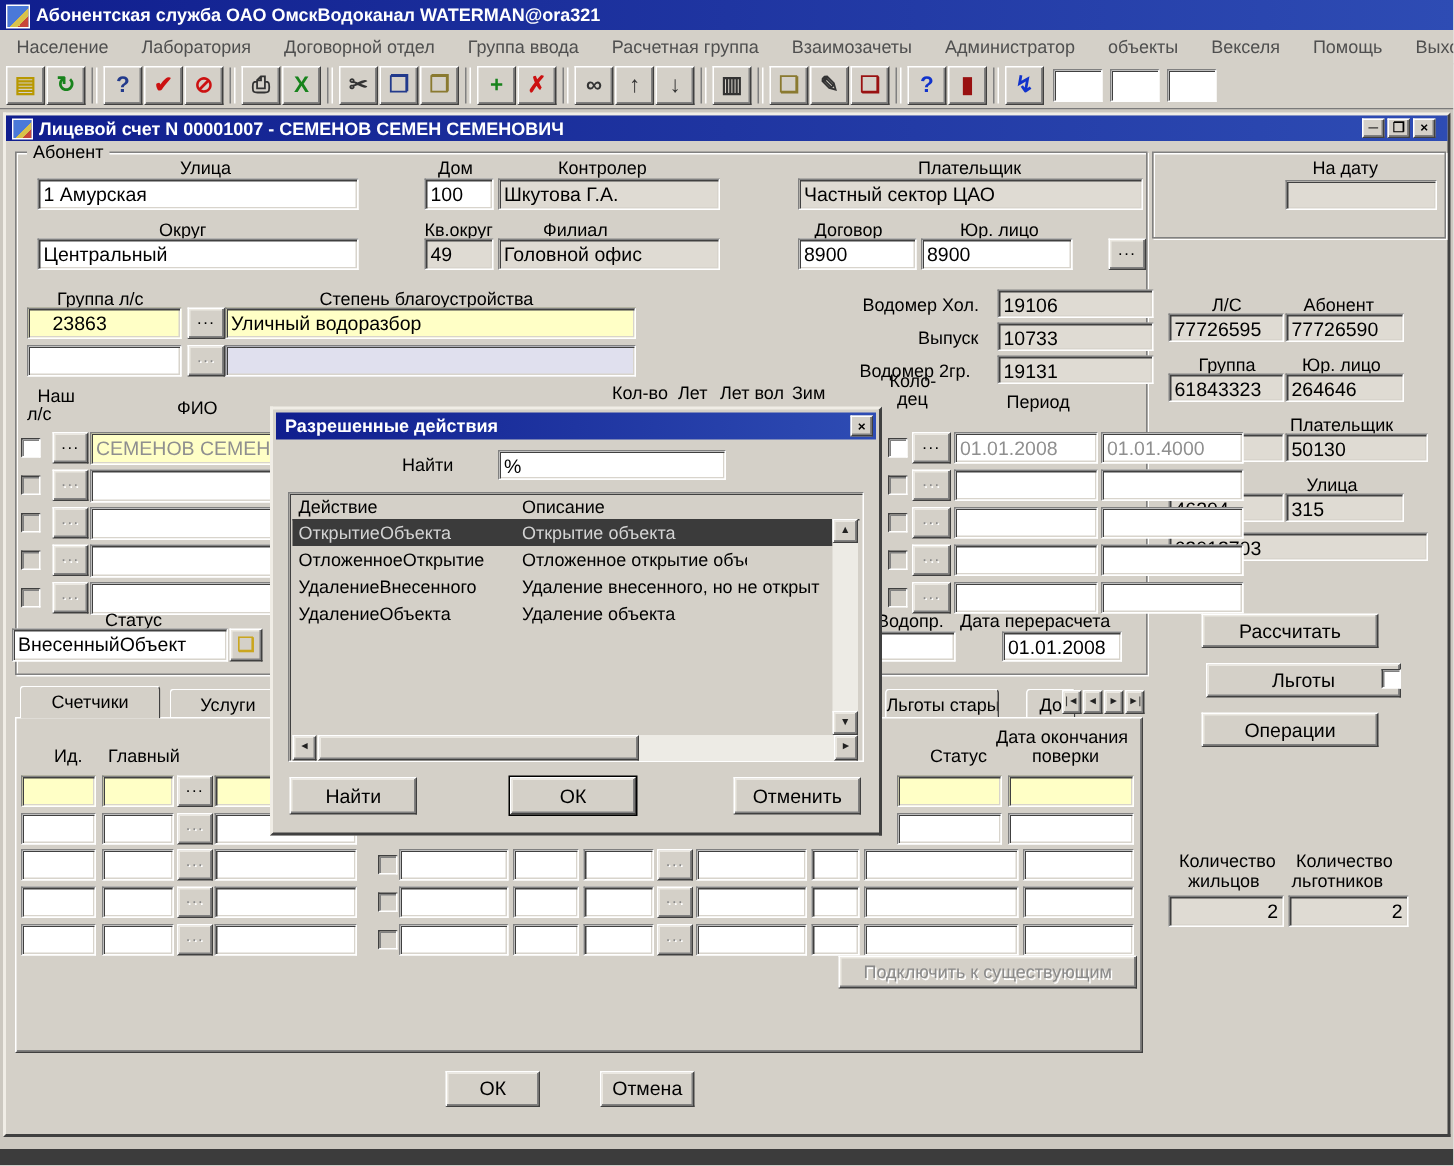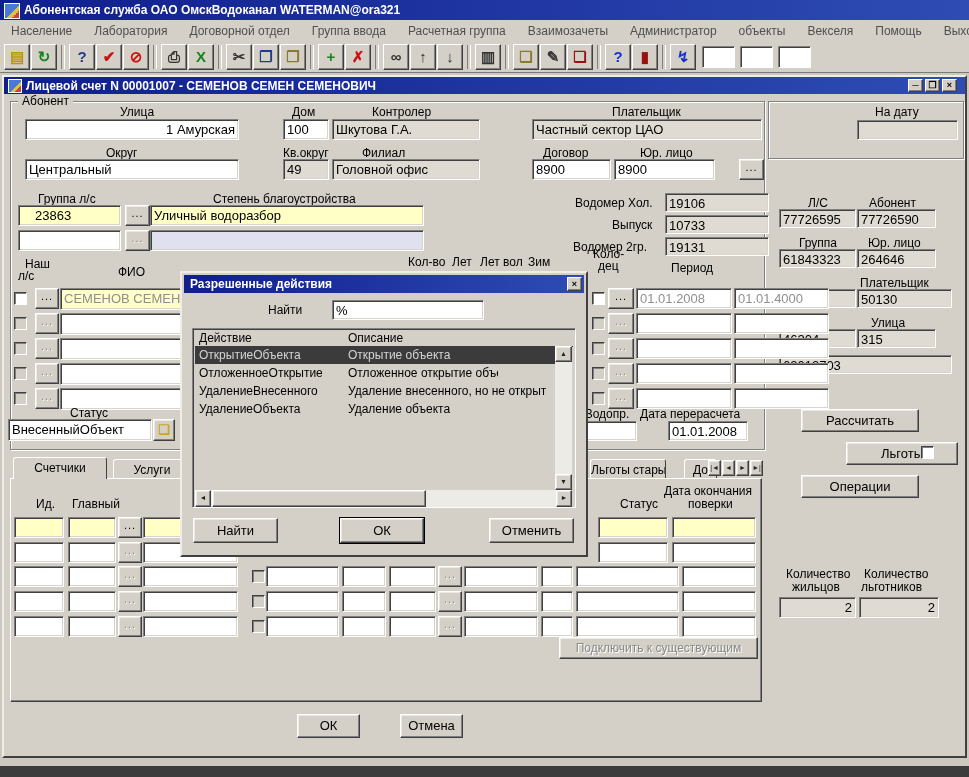--- a/index.html
+++ b/index.html
@@ -143,21 +143,21 @@
   <div class="winbtn" style="left:942px;top:79px;width:15px;height:13px;">×</div>
 
   <div class="gbox" style="left:10px;top:101px;width:753px;height:347px;"></div>
   <span class="gblbl" style="left:18px;top:94px;">Абонент</span>
 
   <div class="gbox" style="left:768px;top:101px;width:194px;height:56px;"></div>
   <span class="lbl" style="left:875px;top:105px;">На дату</span>
   <div class="fld ro" style="left:857px;top:120px;width:101px;height:20px;"></div>
 
   <span class="lbl" style="left:120px;top:105px;">Улица</span>
-  <div class="fld" style="left:25px;top:119px;width:214px;height:21px;text-align:right;">1 Амурская</div>
+  <div class="fld" style="left:25px;top:119px;width:214px;height:21px;">1 Амурская</div>
   <span class="lbl" style="left:292px;top:105px;">Дом</span>
   <div class="fld" style="left:283px;top:119px;width:46px;height:21px;">100</div>
   <span class="lbl" style="left:372px;top:105px;">Контролер</span>
   <div class="fld ro" style="left:332px;top:119px;width:148px;height:21px;">Шкутова Г.А.</div>
   <span class="lbl" style="left:612px;top:105px;">Плательщик</span>
   <div class="fld ro" style="left:532px;top:119px;width:230px;height:21px;">Частный сектор ЦАО</div>
 
   <span class="lbl" style="left:106px;top:146px;">Округ</span>
   <div class="fld" style="left:25px;top:159px;width:214px;height:21px;">Центральный</div>
   <span class="lbl" style="left:283px;top:146px;">Кв.округ</span>
@@ -258,21 +258,21 @@
   <span class="lbl" style="left:70px;top:406px;">Статус</span>
   <div class="fld" style="left:8px;top:419px;width:144px;height:22px;">ВнесенныйОбъект</div>
   <div class="btn3d" style="left:153px;top:419px;width:22px;height:22px;"><span style="color:#caa61e;font-weight:bold;font-size:13px;line-height:20px;">❏</span></div>
 
   <span class="lbl" style="left:563px;top:407px;">Лет.Водопр.</span>
   <span class="lbl" style="left:640px;top:407px;">Дата перерасчета</span>
   <div class="fld" style="left:563px;top:421px;width:74px;height:20px;"></div>
   <div class="fld" style="left:668px;top:421px;width:80px;height:20px;">01.01.2008</div>
 
   <div class="btn3d" style="left:801px;top:409px;width:118px;height:23px;line-height:21px;">Рассчитать</div>
-  <div class="btn3d" style="left:846px;top:442px;width:112px;height:23px;line-height:21px;">Льготы</div>
+  <div class="btn3d" style="left:804px;top:442px;width:130px;height:23px;line-height:21px;">Льготы</div>
   <span class="cbx" style="left:921px;top:446px;"></span>
   <div class="btn3d" style="left:801px;top:475px;width:118px;height:23px;line-height:21px;">Операции</div>
   <span class="lbl" style="left:786px;top:567px;">Количество</span>
   <span class="lbl" style="left:792px;top:580px;">жильцов</span>
   <span class="lbl" style="left:864px;top:567px;">Количество</span>
   <span class="lbl" style="left:861px;top:580px;">льготников</span>
   <div class="fld ro rt" style="left:779px;top:597px;width:77px;height:21px;">2</div>
   <div class="fld ro rt" style="left:859px;top:597px;width:80px;height:21px;">2</div>
 
   <div class="tab active" style="left:13px;top:457px;width:94px;height:22px;">Счетчики</div>

